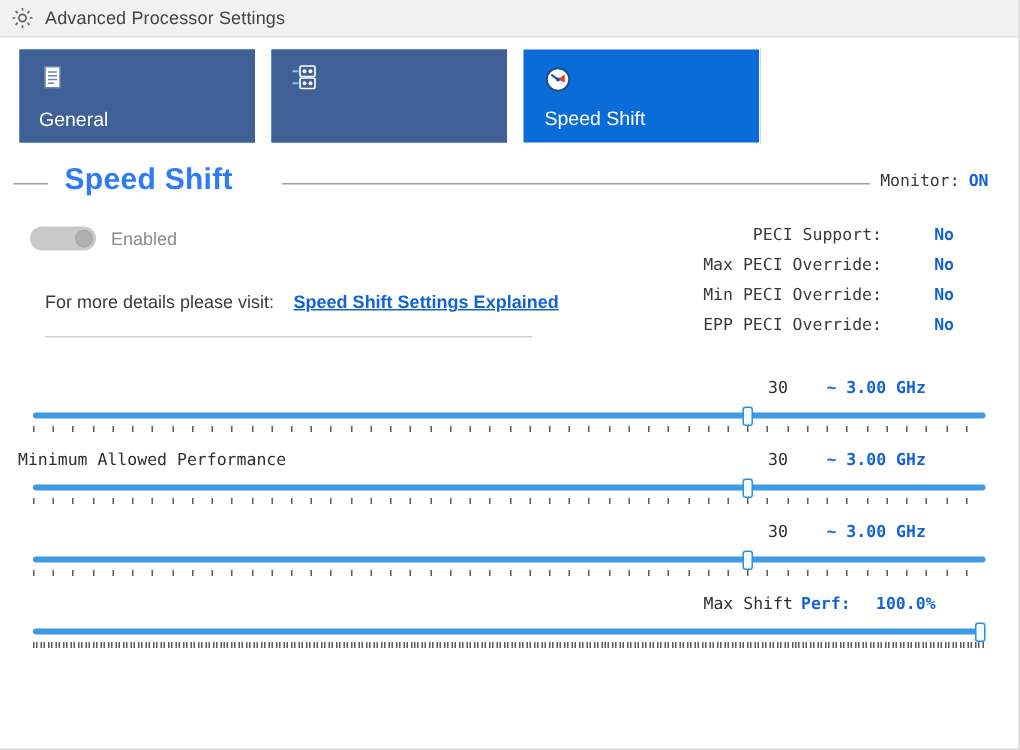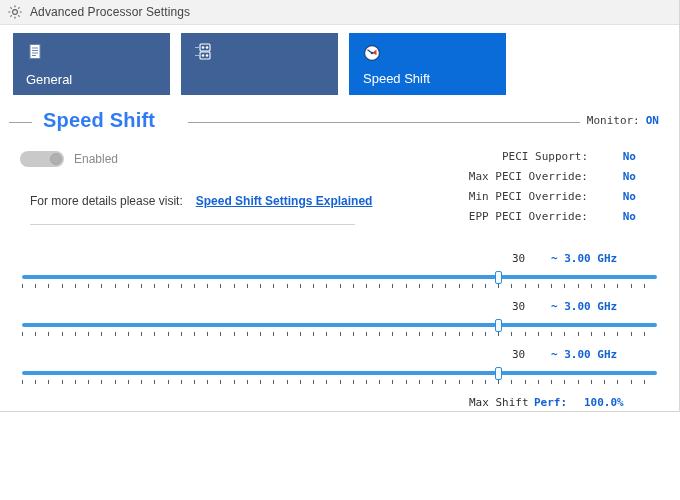--- a/index.html
+++ b/index.html
@@ -9,21 +9,21 @@
   body {
     width: 680px;
     height: 500px;
     background: #ffffff;
     font-family: "Liberation Sans", sans-serif;
     overflow: hidden;
   }
   .window {
     position: relative;
     width: 680px;
-    height: 412px;
+    height: 500px;
     box-sizing: border-box;
     background: #ffffff;
     border-right: 1px solid #d6d6d6;
     border-bottom: 1px solid #d6d6d6;
     overflow: hidden;
   }
 
   
   .titlebar {
     height: 25px;
@@ -484,20 +484,21 @@
             <i class="tk" style="left:91.66666666666666%"></i>
             <i class="tk" style="left:93.75%"></i>
             <i class="tk" style="left:95.83333333333334%"></i>
             <i class="tk" style="left:97.91666666666666%"></i>
           </div>
         <div class="thumb" style="left: calc(75.3% - 5.271px);"></div>
       </div>
     </div>
 
     <div class="slider-block">
+      <span class="sl-label">Minimum Allowed Performance</span>
       <span class="sl-num">30</span>
       <span class="sl-freq">~ 3.00 GHz</span>
       <div class="track-wrap">
         <div class="track"></div>
         <div class="ticks">
             <i class="tk" style="left:0%"></i>
             <i class="tk" style="left:2.083333333333333%"></i>
             <i class="tk" style="left:4.166666666666666%"></i>
             <i class="tk" style="left:6.25%"></i>
             <i class="tk" style="left:8.333333333333332%"></i>

